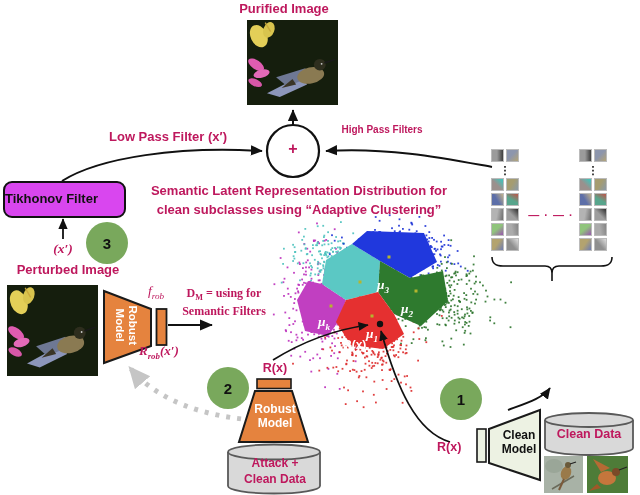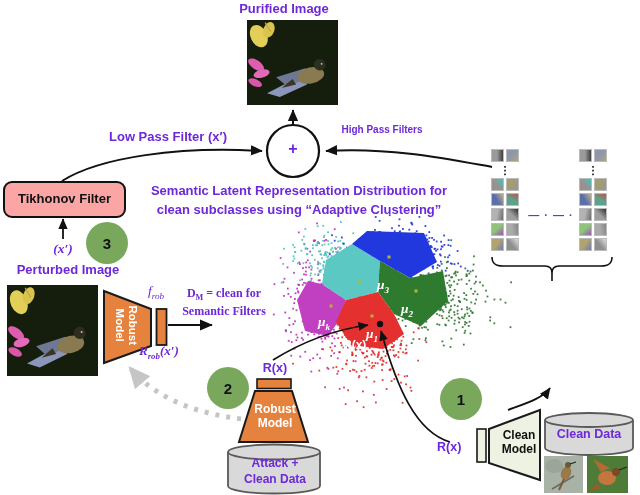--- a/index.html
+++ b/index.html
@@ -1,28 +1,28 @@
 <!DOCTYPE html>
 <html style="--model-orange: #e5833e; --clean-model-green: #edf2e3; --step-green: #79a85c; --cylinder-gray: #d9d9d9; --dashed-gray: #c5c5c5;"><head>
 <meta charset="utf-8">
 <style>
   html,body{margin:0;padding:0;background:#fff;}
   .canvas{position:relative;width:640px;height:495px;background:#ffffff;
           font-family:"Liberation Sans",sans-serif;overflow:hidden;color:#111;}
   .abs{position:absolute;}
-  .lbl{position:absolute;color:#6d28d9;}
+  .lbl{position:absolute;color:#be185d;}
   .ctr{text-align:center;}
   .b{font-weight:bold;}
   .sb{font-weight:600;}
   .math{font-family:"Liberation Serif",serif;}
   sub{font-size:0.68em;}
   svg{display:block;}
   #diagram-svg{position:absolute;left:0;top:0;}
-  .roundbox{position:absolute;background:#fca5a5;border:2.5px solid #111;border-radius:10px;
-            display:flex;flex-direction:column;align-items:center;justify-content:center;
+  .roundbox{position:absolute;background:#d946ef;border:2.5px solid #111;border-radius:10px;
+            display:flex;flex-direction:column;align-items:flex-start;justify-content:center;
             font-weight:bold;font-size:12.5px;line-height:1.3;text-align:center;}
   .stepcircle{position:absolute;width:42px;height:42px;border-radius:50%;
               background:var(--step-green,#79a85c);display:flex;align-items:center;justify-content:center;
               font-weight:bold;font-size:15px;color:#111;}
   .modeltext{position:absolute;color:#fff;font-weight:bold;font-size:11.5px;line-height:1.15;text-align:center;}
   .filter-group{position:absolute;display:flex;flex-direction:column;align-items:center;}
   .f-row{display:flex;gap:2px;margin-bottom:2px;}
   .f-tile{width:13px;height:13px;border:0.5px solid #bbb;box-sizing:border-box;}
   .f-dots{height:14px;font-size:11px;font-weight:bold;line-height:13px;}
   .scatter-label{position:absolute;color:#fff;font-family:"Liberation Serif",serif;
@@ -1540,21 +1540,21 @@
 
   <div class="lbl math ctr" style="left:40px;top:241px;width:46px;font-size:13.5px;font-style:italic;font-weight:600;">(x′)</div>
 
   <div class="lbl b ctr" style="left:0px;top:262px;width:136px;font-size:13px;">Perturbed Image</div>
 
   <div class="lbl math" style="left:148px;top:283px;font-size:13.5px;font-style:italic;"><span>f</span><sub>rob</sub></div>
 
   <div class="lbl math b" style="left:139px;top:343px;font-size:13px;font-style:italic;"><span>R</span><sub>rob</sub><span>(x′)</span></div>
 
   <div class="lbl math ctr" style="left:166px;top:286px;width:116px;font-size:12px;font-weight:600;line-height:1.25;">
-    <div><span>D</span><sub>M</sub> <span>=  clean for</span></div>
+    <div><span>D</span><sub>M</sub> <span>=  using for</span></div>
     <div>Semantic Filters</div>
   </div>
 
   <div class="lbl b ctr" style="left:252px;top:361px;width:46px;font-size:12.5px;">R(x)</div>
 
   <div class="lbl b" style="left:437px;top:440px;font-size:12.5px;">R(x)</div>
 
   <div class="scatter-label" style="font-family: &quot;Liberation Sans&quot;, sans-serif; font-style: normal; font-size: 12px; left: 343px; top: 307px;" id="rx-scatter-label">R(x)</div>
 
   <div class="stepcircle" style="left:86px;top:222px;">

